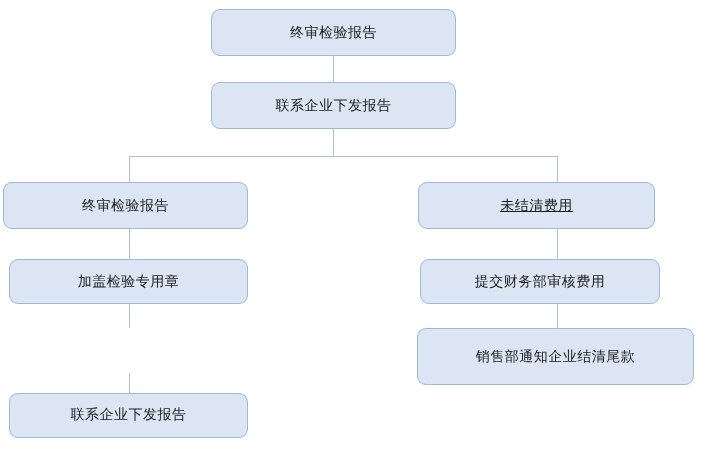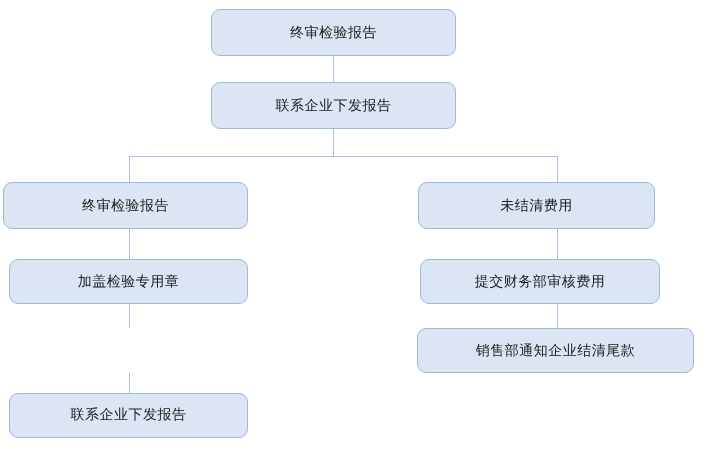--- a/index.html
+++ b/index.html
@@ -82,25 +82,25 @@
 
   <div class="node" style="left:9px; top:259px; width:239px; height:45px;justify-content:center;">
     <span class="node-label">加盖检验专用章</span>
   </div>
 
 
   <div class="node" style="left:9px; top:393px; width:239px; height:45px;font-family:Liberation Mono, monospace;">
     <span class="node-label">联系企业下发报告</span>
   </div>
 
-  <div class="node" style="left:418px; top:182px; width:237px; height:47px;">
+  <div class="node" style="left:418px; top:182px; width:237px; height:47px;text-decoration:underline;">
     <span class="node-label">未结清费用</span>
   </div>
 
   <div class="node" style="left:420px; top:259px; width:240px; height:45px;">
     <span class="node-label">提交财务部审核费用</span>
   </div>
 
-  <div class="node" style="left:417px; top:328px; width:277px; height:45px;">
+  <div class="node" style="left:417px; top:328px; width:277px; height:57px;">
     <span class="node-label">销售部通知企业结清尾款</span>
   </div>
 
 </div>
 
 </body></html>

